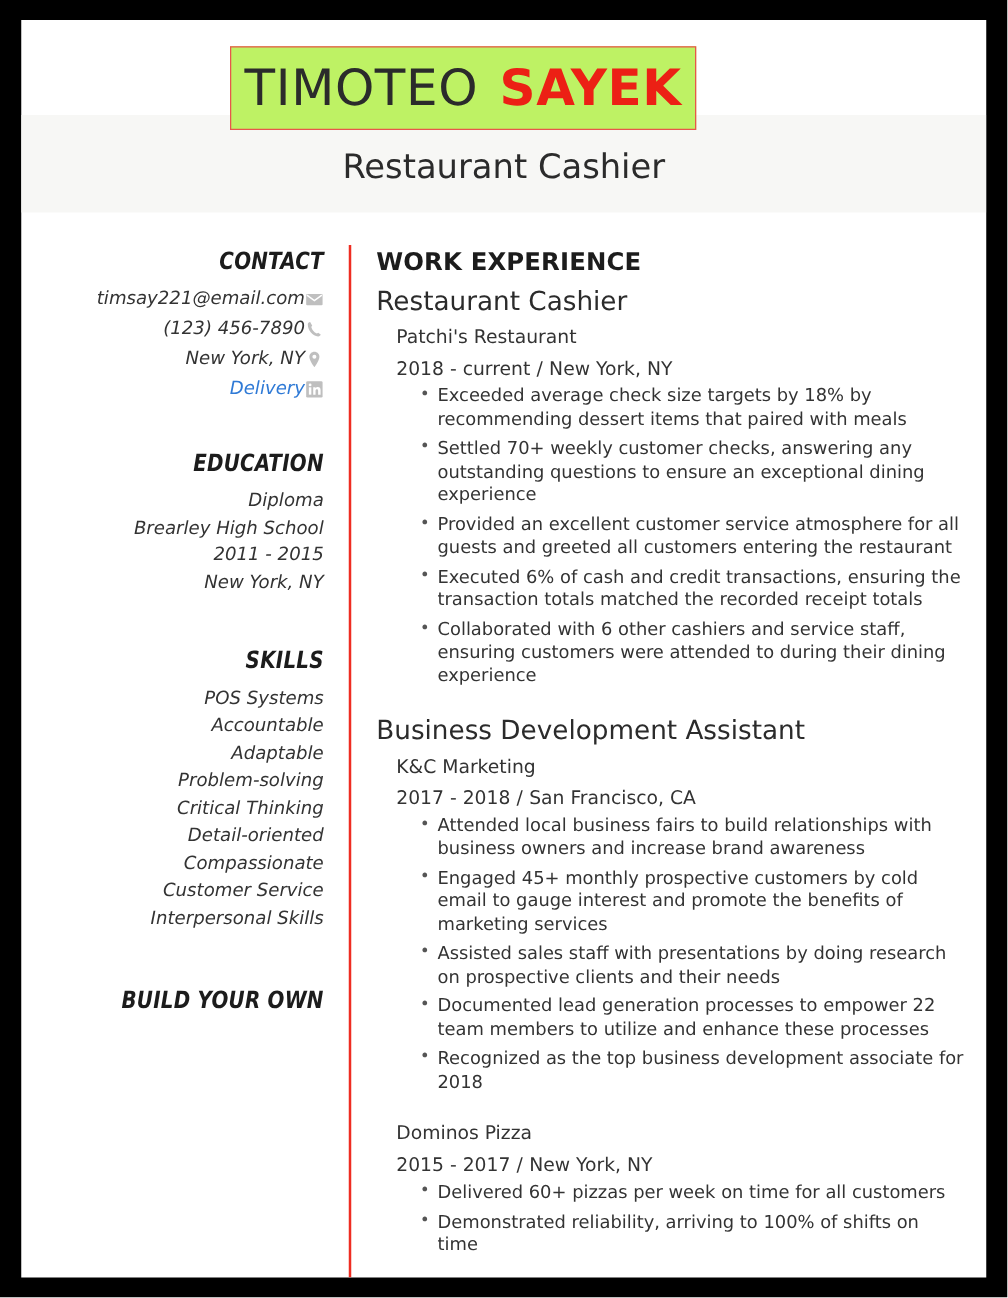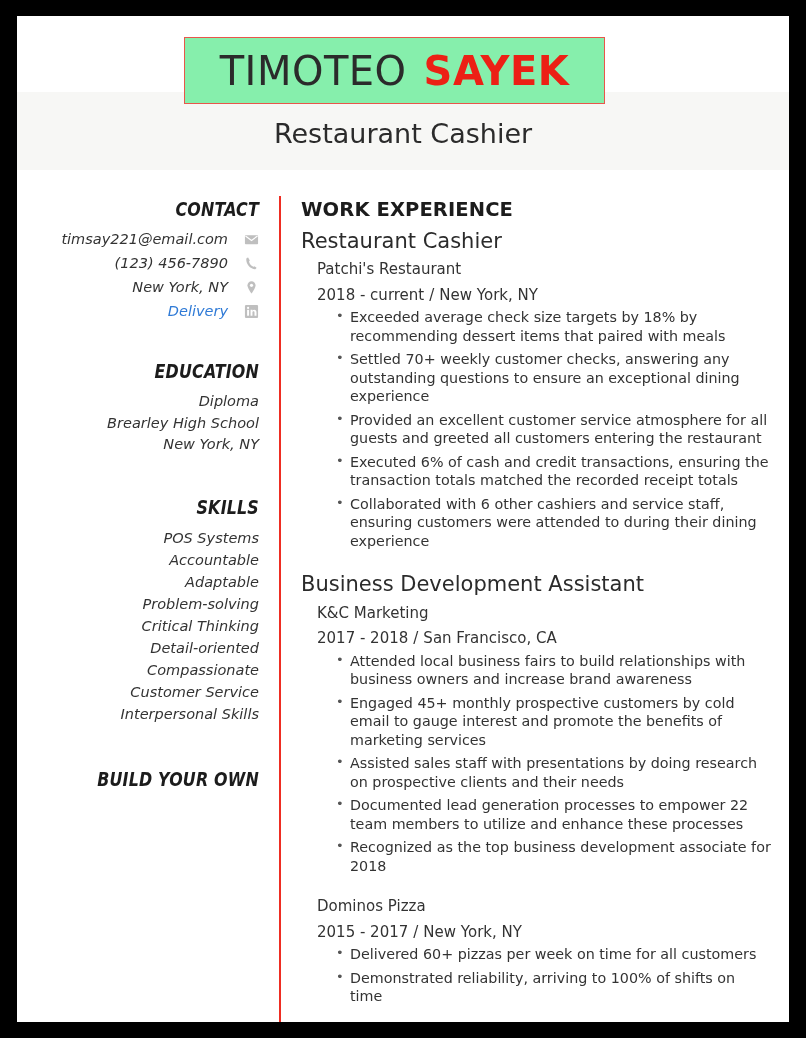--- a/index.html
+++ b/index.html
@@ -35,23 +35,23 @@
     left: 0;
     top: 76px;
     width: 772px;
     height: 78px;
     background: #f7f7f5;
   }
   .name-box {
     position: absolute;
     left: 167px;
     top: 21px;
-    width: 421px;
+    width: 373px;
     height: 67px;
-    background: #86efac;
+    background: #bef264;
     border: 1.6px solid #e8564b;
     box-sizing: border-box;
     display: flex;
     align-items: center;
     justify-content: center;
     z-index: 3;
   }
   .name-first {
     font-size: 40px;
     letter-spacing: 0.5px;
@@ -117,21 +117,21 @@
     transform-origin: right center;
   }
   .side-heading.education { margin-top: 39px; }
   .side-heading.skills    { margin-top: 40px; }
   .side-heading.build     { margin-top: 43px; }
 
   .contact-row {
     display: flex;
     align-items: center;
     justify-content: flex-end;
-    gap: 16px;
+    gap: 0;
     margin-bottom: 4px;
     height: 20px;
   }
   .contact-text {
     font-size: 14.5px;
     color: #333333;
     line-height: 20px;
   }
   .contact-text.link { color: #2f7ad6; }
   .ico {
@@ -267,20 +267,21 @@
               <circle cx="4.35" cy="4.2" r="1.2" fill="#ffffff"></circle>
               <path d="M7 6.2 h2 v0.9 c0.4 -0.7 1.1 -1.05 2 -1.05 c1.5 0 2.3 0.95 2.3 2.7 v3.75 h-2.1 v-3.35 c0 -0.9 -0.35 -1.35 -1.05 -1.35 c-0.75 0 -1.15 0.5 -1.15 1.4 v3.3 H7 Z" fill="#ffffff"></path>
             </svg>
         </span>
       </div>
 
       <h2 class="side-heading education">EDUCATION</h2>
       <div>
         <div class="side-line">Diploma</div>
         <div class="side-line">Brearley High School</div>
+        <div class="side-line">2011 - 2015</div>
         <div class="side-line">New York, NY</div>
       </div>
 
       <h2 class="side-heading skills">SKILLS</h2>
       <div>
         <div class="skill-line">POS Systems</div>
         <div class="skill-line">Accountable</div>
         <div class="skill-line">Adaptable</div>
         <div class="skill-line">Problem-solving</div>
         <div class="skill-line">Critical Thinking</div>

